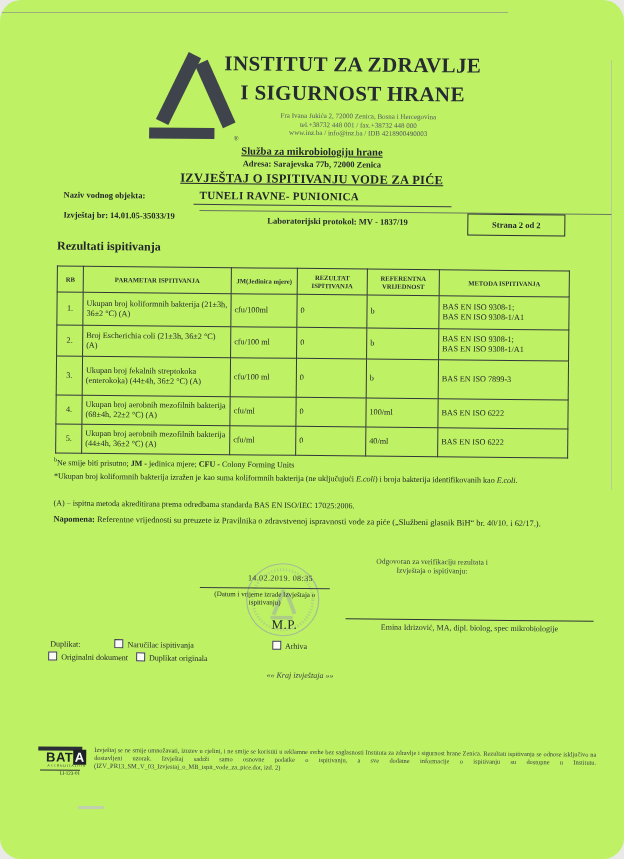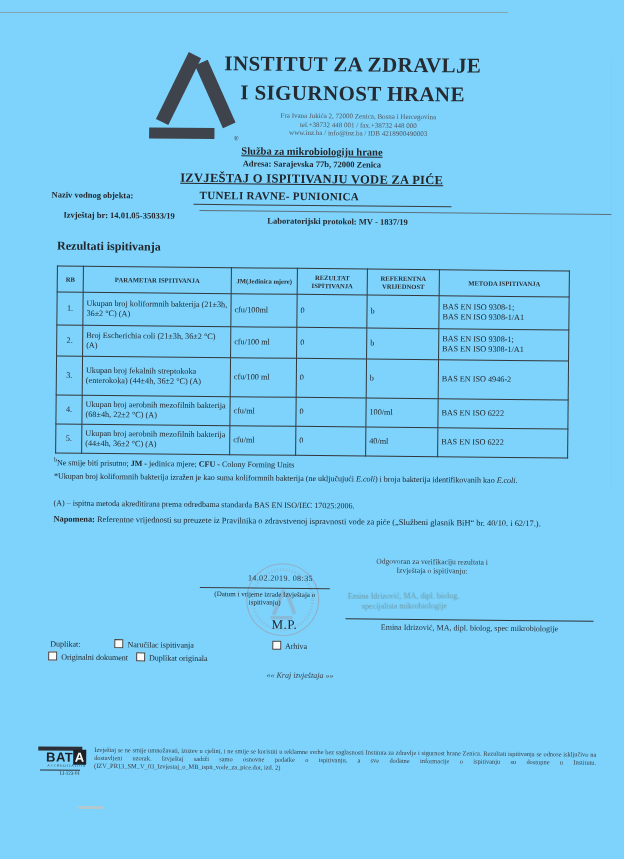--- a/index.html
+++ b/index.html
@@ -1,38 +1,38 @@
 <!DOCTYPE html>
 <html><head>
 <meta charset="utf-8">
 <style>
   html,body{margin:0;padding:0;background:#e9e9e7;}
-  .sheet{position:relative;width:624px;height:859px;margin:0 auto;background:#7dd3fc;overflow:hidden;
-         font-family:"Liberation Serif", serif;color:#23262b;}
+  .sheet{position:relative;width:624px;height:859px;margin:0 auto;background:#bef264;overflow:hidden;
+         font-family:"Liberation Serif", serif;color:#23262b;border-radius:21px;}
   .tilt{position:absolute;inset:0;transform:rotate(.55deg);transform-origin:50% 18%;}
   .abs{position:absolute;}
   .b{font-weight:bold;}
   .i{font-style:italic;}
   .u{text-decoration:underline;}
   .ctr{text-align:center;}
 
   .scanline-top{left:0;top:12px;width:508px;height:1px;background:#8a8a86;opacity:.65;}
   .scanline-right{left:611px;top:60px;width:1px;height:430px;background:#b9b9b4;opacity:.7;}
   .smudge{left:78px;top:806px;width:26px;height:3px;background:#c2c6c4;border-radius:2px;opacity:.8;}
 
   .logo{left:148px;top:46px;width:92px;height:96px;}
   .orgname{left:196px;top:50px;width:312px;font-size:21px;line-height:29px;letter-spacing:.4px;
            color:#262a31;text-align:center;font-weight:bold;font-family:"Liberation Serif",serif;}
   .orgaddr{left:247px;top:112px;width:222px;font-size:7px;line-height:8.6px;color:#51555c;text-align:center;}
 
   .dept{left:0;top:146px;width:624px;font-size:10.5px;}
   .deptaddr{left:0;top:159px;width:624px;font-size:8.5px;}
   .rtitle{left:0;top:172px;width:624px;font-size:12.5px;letter-spacing:.3px;}
 
-  .objlabel{left:52px;top:192px;font-size:8.5px;}
+  .objlabel{left:64px;top:192px;font-size:8.5px;}
   .objname{left:200px;top:190px;font-size:11px;letter-spacing:.3px;}
   .objline{left:194px;top:205px;width:258px;height:1px;background:#3a3d42;}
   .longline{left:200px;top:211px;width:412px;height:1px;background:#55585e;opacity:.8;}
   .repno{left:64px;top:212px;font-size:8.5px;}
   .protocol{left:268px;top:216px;font-size:8.5px;}
   .stranabox{left:468px;top:212px;width:96px;height:20px;border:1.5px solid #2c2f35;
              font-size:8.5px;font-weight:bold;display:flex;align-items:center;justify-content:center;}
 
   .sectitle{left:58px;top:241px;font-size:12px;}
 
@@ -115,20 +115,21 @@
     <div class="abs dept ctr b u">Služba za mikrobiologiju hrane</div>
     <div class="abs deptaddr ctr b">Adresa: Sarajevska 77b, 72000 Zenica</div>
     <div class="abs rtitle ctr b u">IZVJEŠTAJ O ISPITIVANJU VODE ZA PIĆE</div>
 
     <div class="abs objlabel b">Naziv vodnog objekta:</div>
     <div class="abs objname b">TUNELI RAVNE- PUNIONICA</div>
     <div class="abs objline"></div>
     <div class="abs longline"></div>
     <div class="abs repno b"><span>Izvještaj br:</span> <span>14.01.05-35033/19</span></div>
     <div class="abs protocol b"><span>Laboratorijski protokol:</span> <span>MV - 1837/19</span></div>
+    <div class="abs stranabox">Strana 2 od 2</div>
 
     <div class="abs sectitle b">Rezultati ispitivanja</div>
 
     <table class="res">
       <colgroup>
           <col style="width:26px">
           <col style="width:148px">
           <col style="width:66px">
           <col style="width:70px">
           <col style="width:72px">
@@ -165,21 +166,21 @@
               <div>BAS EN ISO 9308-1/A1</div>
             </td>
       </tr>
       <tr class="r3">
         <td class="c-rb">3.</td>
         <td class="c-par">Ukupan broj fekalnih streptokoka (enterokoka) (44±4h, 36±2 °C) (A)</td>
         <td class="c-jm">cfu/100 ml</td>
         <td class="c-rez">0</td>
         <td class="c-ref">b</td>
         <td class="c-met">
-              <div>BAS EN ISO 4946-2</div>
+              <div>BAS EN ISO 7899-3</div>
             </td>
       </tr>
       <tr class="r4">
         <td class="c-rb">4.</td>
         <td class="c-par">Ukupan broj aerobnih mezofilnih bakterija (68±4h, 22±2 °C) (A)</td>
         <td class="c-jm">cfu/ml</td>
         <td class="c-rez">0</td>
         <td class="c-ref">100/ml</td>
         <td class="c-met">
               <div>BAS EN ISO 6222</div>
@@ -213,24 +214,20 @@
       <circle cx="40" cy="40" r="30" fill="none" stroke="#97a1b0" stroke-width="3" stroke-dasharray="1.3,1.7" opacity=".45"></circle>
       <line x1="31" y1="55" x2="41" y2="30" stroke="#97a1b0" stroke-width="4" opacity=".55"></line>
       <line x1="44" y1="33" x2="52" y2="54" stroke="#97a1b0" stroke-width="4" opacity=".55"></line>
       <line x1="28" y1="58" x2="50" y2="58" stroke="#97a1b0" stroke-width="3.5" opacity=".55"></line>
     </svg>
     <div class="abs datetime">14.02.2019. 08:35</div>
     <div class="abs dateline"></div>
     <div class="abs datecaption">(Datum i vrijeme izrade Izvještaja o ispitivanju)</div>
     <div class="abs mp">M.P.</div>
 
-    <div class="abs ghostsig">
-      <div>Emina Idrizović, MA, dipl. biolog,</div>
-      <div class="l2">specijalista mikrobiologije</div>
-    </div>
     <div class="abs sigline"></div>
     <div class="abs signer">Emina Idrizović, MA, dipl. biolog, spec mikrobiologije</div>
 
     <div class="abs dist1">
       <span>Duplikat:</span><span class="gap1"></span><span class="cb"></span><span>Naručilac ispitivanja</span><span class="gap2"></span><span class="cb"></span><span>Arhiva</span>
     </div>
     <div class="abs dist2">
       <span class="cb"></span><span>Originalni dokument</span><span class="gap3"></span><span class="cb"></span><span>Duplikat originala</span>
     </div>
     <div class="abs kraj i">«« Kraj izvještaja »»</div>

